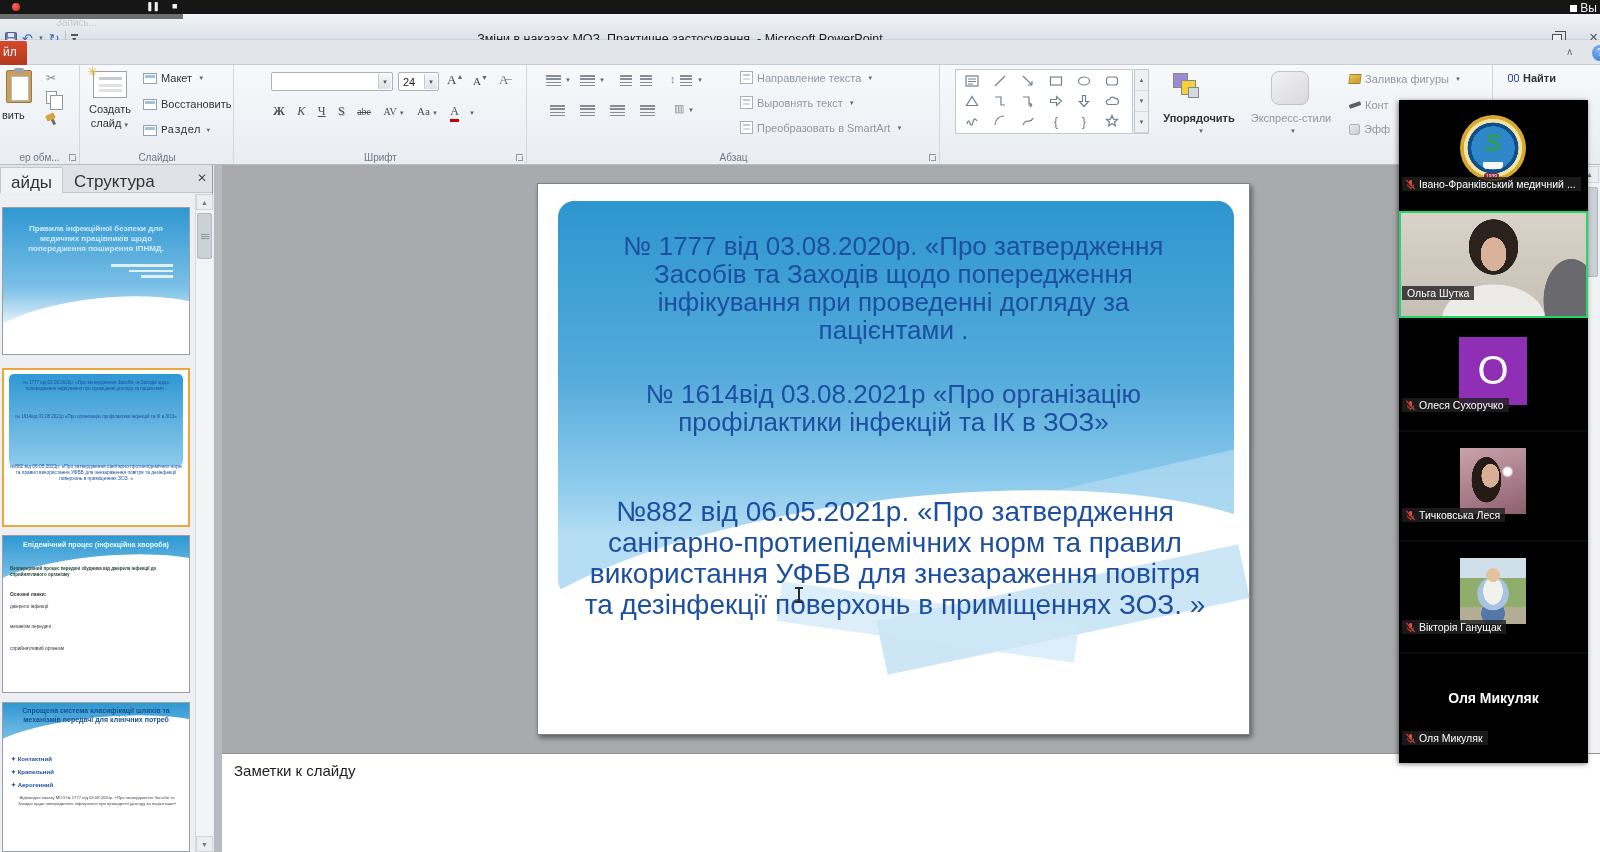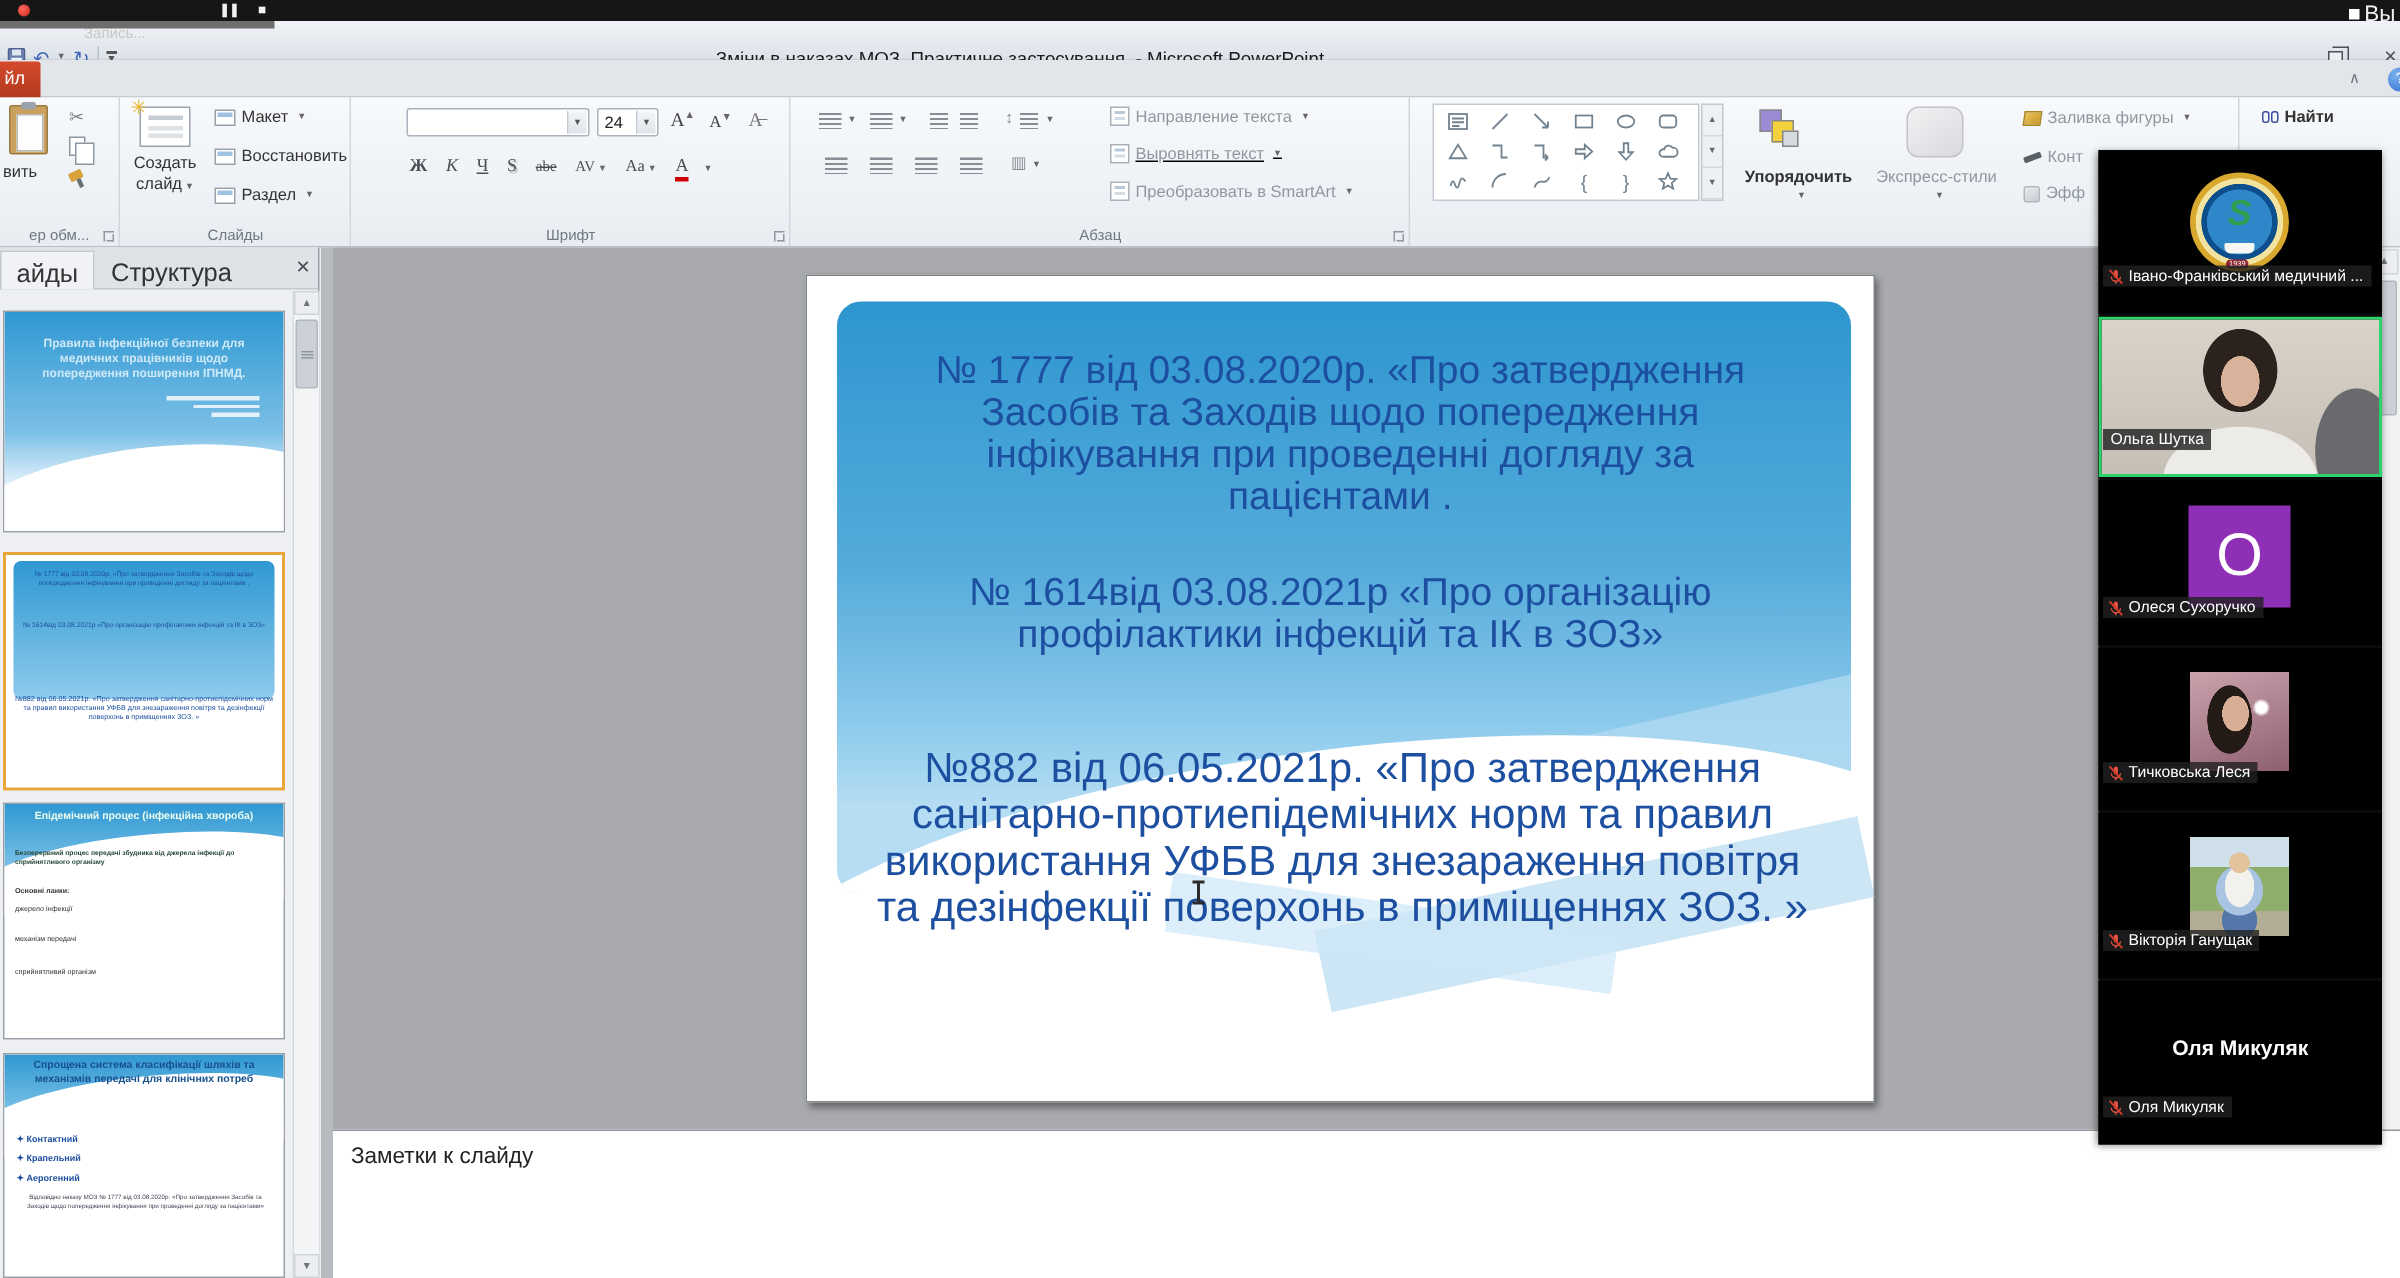--- a/index.html
+++ b/index.html
@@ -7,21 +7,21 @@
   body { font-family:"Liberation Sans", sans-serif; background:#e9ecf0; overflow:hidden; }
   #screen { position:relative; width:1600px; height:852px; overflow:hidden; background:#e9ecf0; }
 
   
   .recbar { position:absolute; left:0; top:0; width:1600px; height:14px; background:#161616; z-index:100; }
   .rec-dot { position:absolute; left:12px; top:3px; width:8px; height:8px; border-radius:50%;
              background:radial-gradient(circle at 35% 35%, #ff6a5e, #c92318); }
   .rec-label { position:absolute; left:56px; top:17px; font-size:10px; color:#c7c7c7; }
   .rec-btn { position:absolute; top:1px; font-size:9px; color:#f2f2f2; cursor:default; letter-spacing:-1px; }
   .rec-stub { position:absolute; left:0; top:14px; width:183px; height:5px; background:#6e6e6e; z-index:101; }
-  .rec-right { position:absolute; right:3px; top:1px; display:flex; gap:3px; align-items:center; color:#f0f0f0; font-size:15px;text-align:center; }
+  .rec-right { position:absolute; right:3px; top:1px; display:flex; gap:3px; align-items:center; color:#f0f0f0; font-size:12px;text-align:center; }
   .rec-sq { width:7px; height:7px; background:#fff; display:inline-block; }
 
   
   .titlebar { position:absolute; left:0; top:14px; width:1600px; height:26px;
               background:linear-gradient(#f0f3f7,#dde3ea); border-bottom:1px solid #cdd3da; }
   .qat { position:absolute; left:5px; top:17px; display:flex; align-items:center; gap:5px; }
   .qat .sep { width:1px; height:14px; background:#b9bfc7; }
   .undo-g, .redo-g { font-size:13px; color:#3f64b5; line-height:13px; }
   .tiny-caret { font-size:6px; color:#666; }
   .qat-more { font-size:7px; color:#555; border-top:2px solid #555; line-height:6px; padding-top:1px; }
@@ -249,21 +249,21 @@
       <div class="rlabel" style="position:absolute;left:0;top:52px;width:58px;text-align:center;"><span>слайд</span><span class="dd">▼</span></div>
       <div class="ritem" style="left:62px;top:7px;">
           <span class="mini-slide"></span>
           <span class="rlabel">Макет</span>
           <span class="dd">▼</span>
         </div>
       <div class="ritem" style="left:62px;top:33px;">
           <span class="mini-slide"></span>
           <span class="rlabel">Восстановить</span>
         </div>
-      <div class="ritem" style="left:62px;top:59px;">
+      <div class="ritem" style="left:62px;top:59px;font-family:Liberation Mono, monospace;">
           <span class="mini-slide"></span>
           <span class="rlabel">Раздел</span>
           <span class="dd">▼</span>
         </div>
       <div class="glabel">Слайды</div>
     </div>
 
     <div class="rgroup" style="left:235px;width:292px;">
       <div class="combo" style="left:36px;top:7px;width:122px;">
           <span class="arr">▼</span>
@@ -303,21 +303,21 @@
       <span class="hlines" style="position:absolute;left:52px;top:40px;"></span>
       <span class="hlines" style="position:absolute;left:82px;top:40px;"></span>
       <span class="hlines" style="position:absolute;left:112px;top:40px;"></span>
       <span style="position:absolute;left:146px;top:37px;font-size:11px;color:#868d95;">▥</span>
         <span class="dd" style="position:absolute;left:158px;top:42px;">▼</span>
       <div class="ritem" style="left:212px;top:6px;">
           <span class="icbox"></span>
           <span class="rlabel dim">Направление текста</span>
           <span class="dd">▼</span>
         </div>
-      <div class="ritem" style="left:212px;top:31px;text-decoration:underline;">
+      <div class="ritem" style="left:212px;top:31px;">
           <span class="icbox"></span>
           <span class="rlabel dim">Выровнять текст</span>
           <span class="dd">▼</span>
         </div>
       <div class="ritem" style="left:212px;top:56px;">
           <span class="icbox"></span>
           <span class="rlabel dim">Преобразовать в SmartArt</span>
           <span class="dd">▼</span>
         </div>
       <div class="glabel">Абзац</div>

